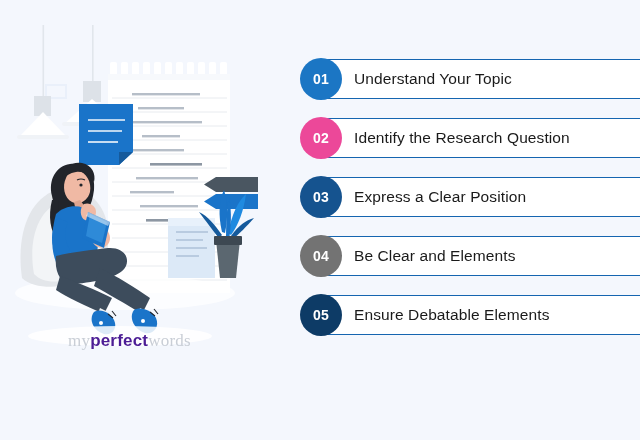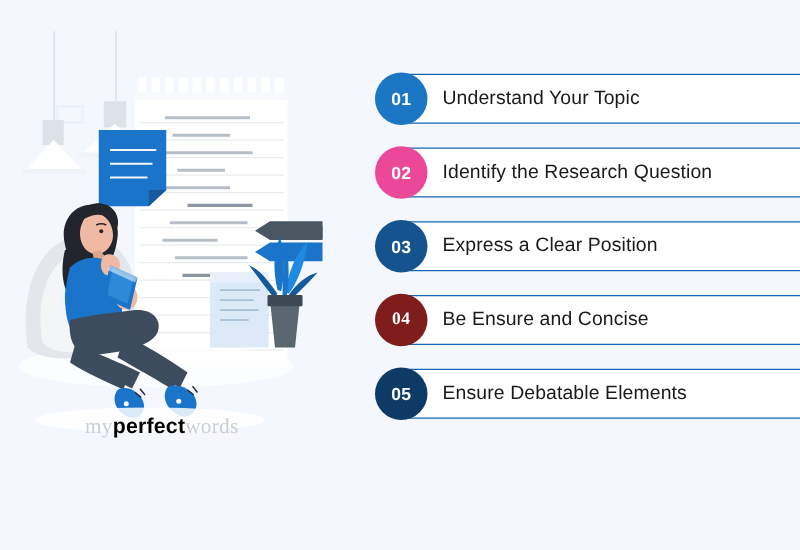--- a/index.html
+++ b/index.html
@@ -264,21 +264,21 @@
           <path d="M150 312 l5 4"></path>
           <path d="M154 309 l4 5"></path>
         </g>
       </g>
 
       <ellipse cx="120" cy="336" rx="92" ry="10" fill="#ffffff" opacity="0.85"></ellipse>
     </svg>
   </div>
 
   <div id="logo">
-    <span class="logo-gray" style="color: rgb(201, 206, 214);">my</span><span class="logo-blue" style="color: #000000;">perfect</span><span class="logo-gray" style="color: rgb(201, 206, 214);">words</span>
+    <span class="logo-gray" style="color: rgb(201, 206, 214);">my</span><span class="logo-blue" style="color: #4c1d95;">perfect</span><span class="logo-gray" style="color: rgb(201, 206, 214);">words</span>
   </div>
 
   <div id="steps">
 
     <div class="step-row">
       <div class="step-box" style="border-top-color: rgb(21, 101, 176); border-bottom-color: rgb(21, 101, 176); background-color: rgb(255, 255, 255);"></div>
       <div class="step-label" style="color: rgb(26, 26, 26);">Understand Your Topic</div>
       <div class="step-circle" style="background-color: rgb(27, 118, 196);">01</div>
     </div>
 
@@ -289,22 +289,22 @@
     </div>
 
     <div class="step-row">
       <div class="step-box" style="border-top-color: rgb(21, 101, 176); border-bottom-color: rgb(21, 101, 176); background-color: rgb(255, 255, 255);"></div>
       <div class="step-label" style="color: rgb(26, 26, 26); text-align: right;">Express a Clear Position</div>
       <div class="step-circle" style="background-color: rgb(21, 83, 143);">03</div>
     </div>
 
     <div class="step-row">
       <div class="step-box" style="border-top-color: rgb(21, 101, 176); border-bottom-color: rgb(21, 101, 176); background-color: rgb(255, 255, 255);"></div>
-      <div class="step-label" style="color: rgb(26, 26, 26);">Be Ensure and Concise</div>
-      <div class="step-circle" style="background-color: #7f1d1d; font-family: Liberation Serif, serif;">04</div>
+      <div class="step-label" style="color: rgb(26, 26, 26);">Be Clear and Elements</div>
+      <div class="step-circle" style="background-color: #737373;">04</div>
     </div>
 
     <div class="step-row">
       <div class="step-box" style="border-top-color: rgb(21, 101, 176); border-bottom-color: rgb(21, 101, 176); background-color: rgb(255, 255, 255);"></div>
       <div class="step-label" style="color: rgb(26, 26, 26);">Ensure Debatable Elements</div>
       <div class="step-circle" style="background-color: rgb(13, 59, 102);">05</div>
     </div>
 
   </div>
 </div>

